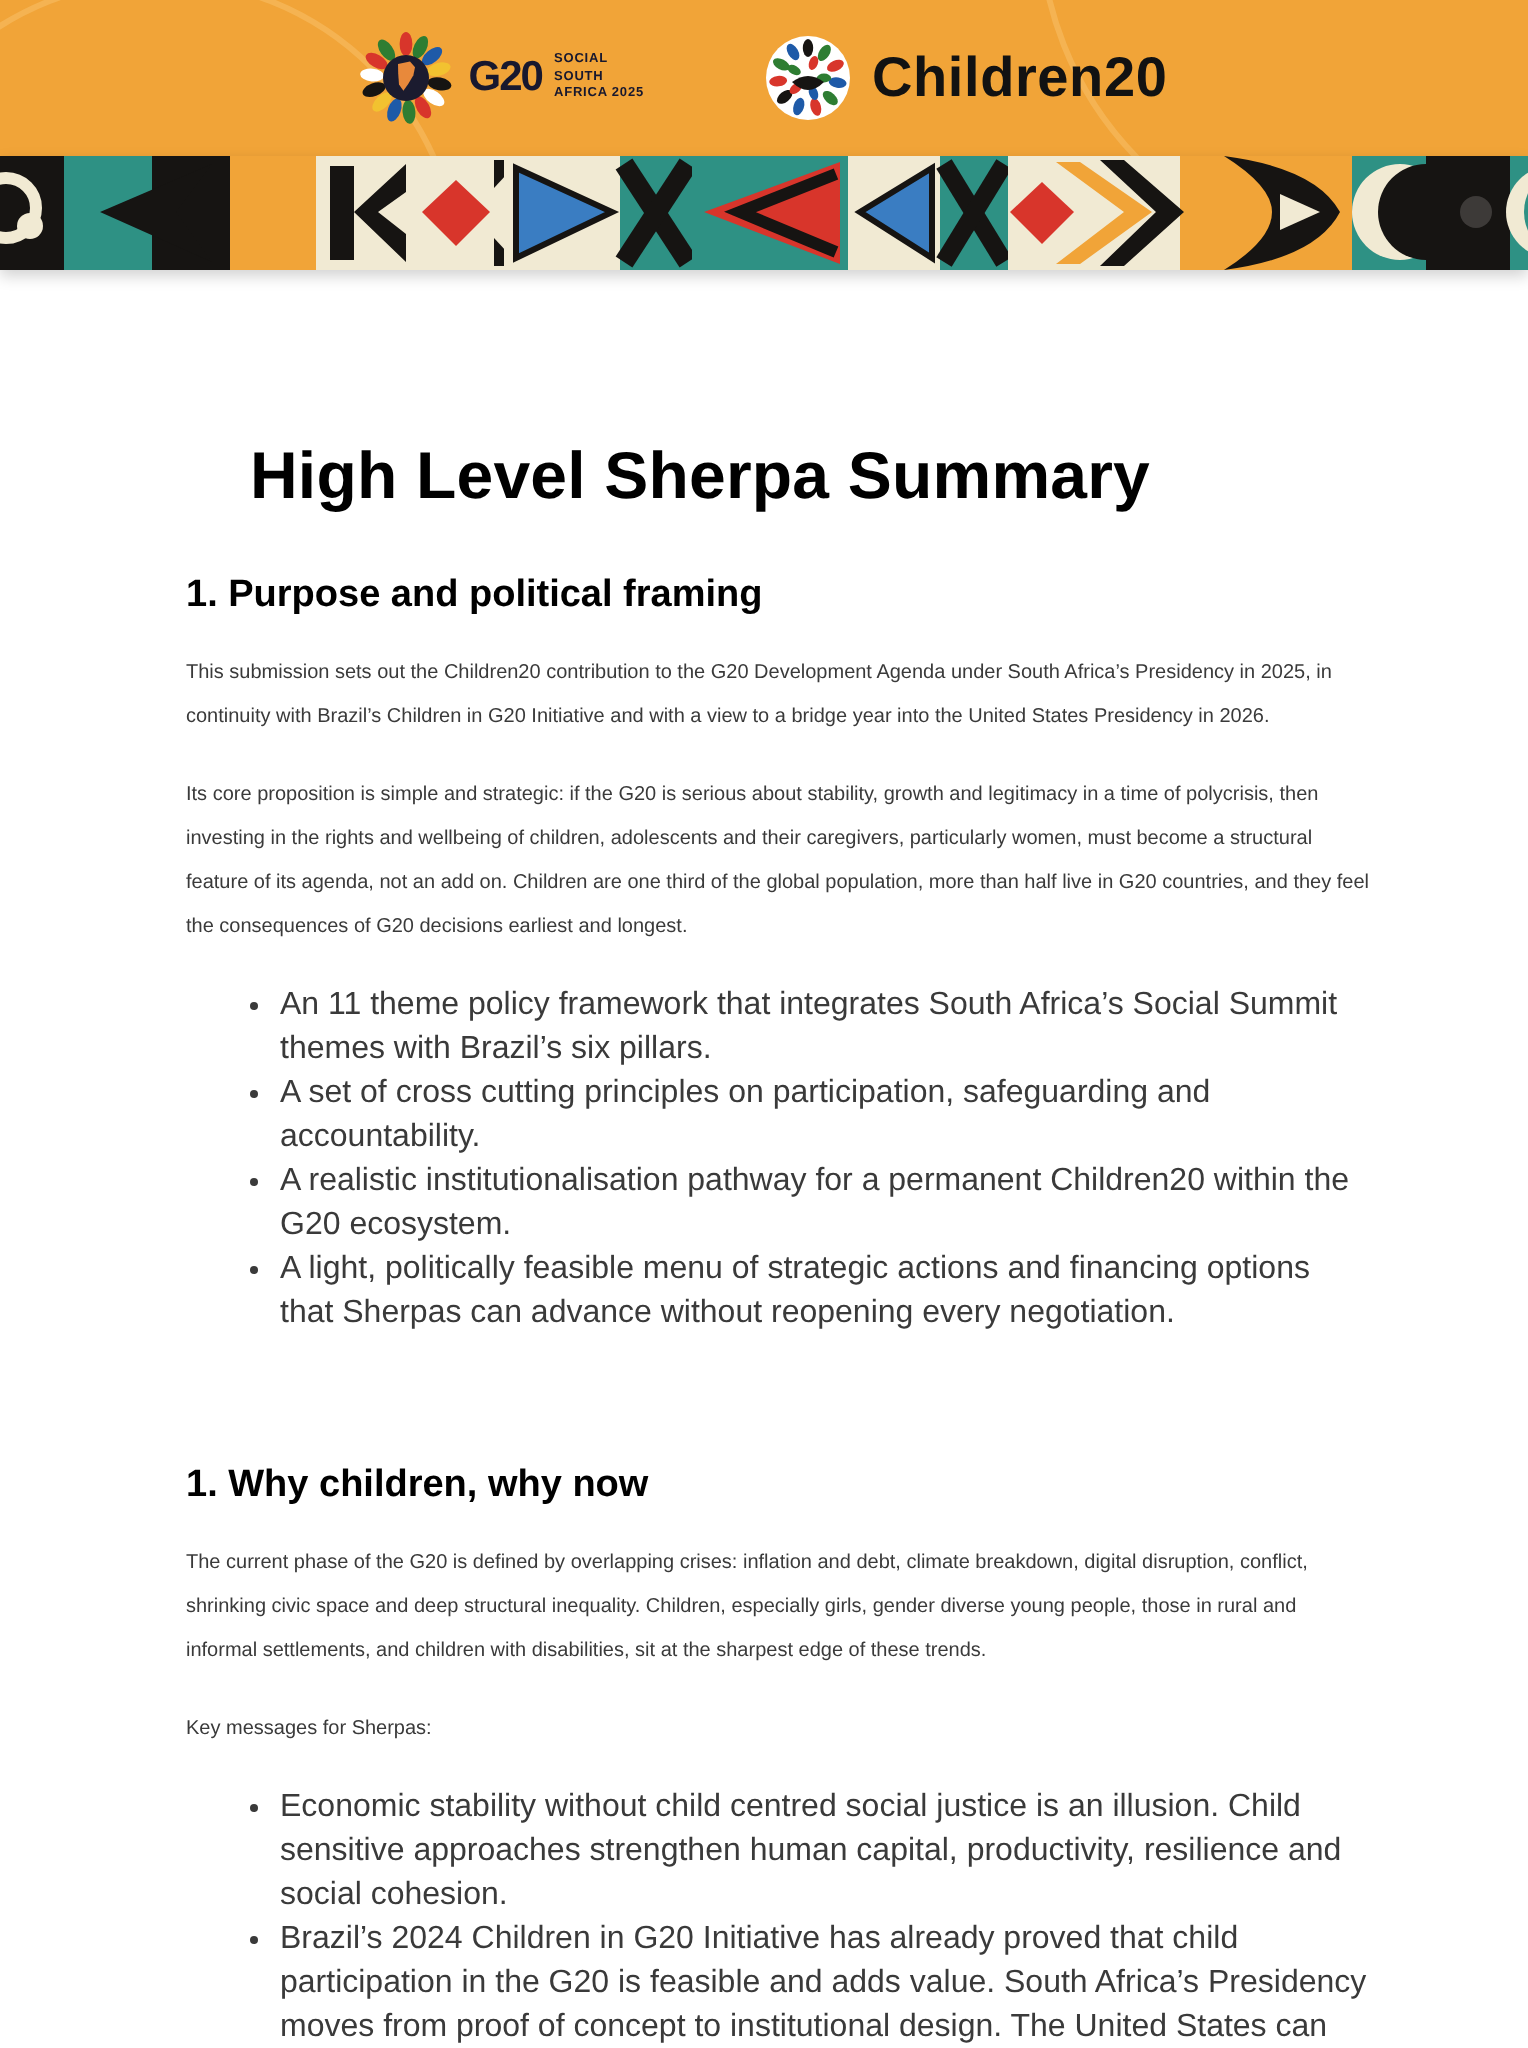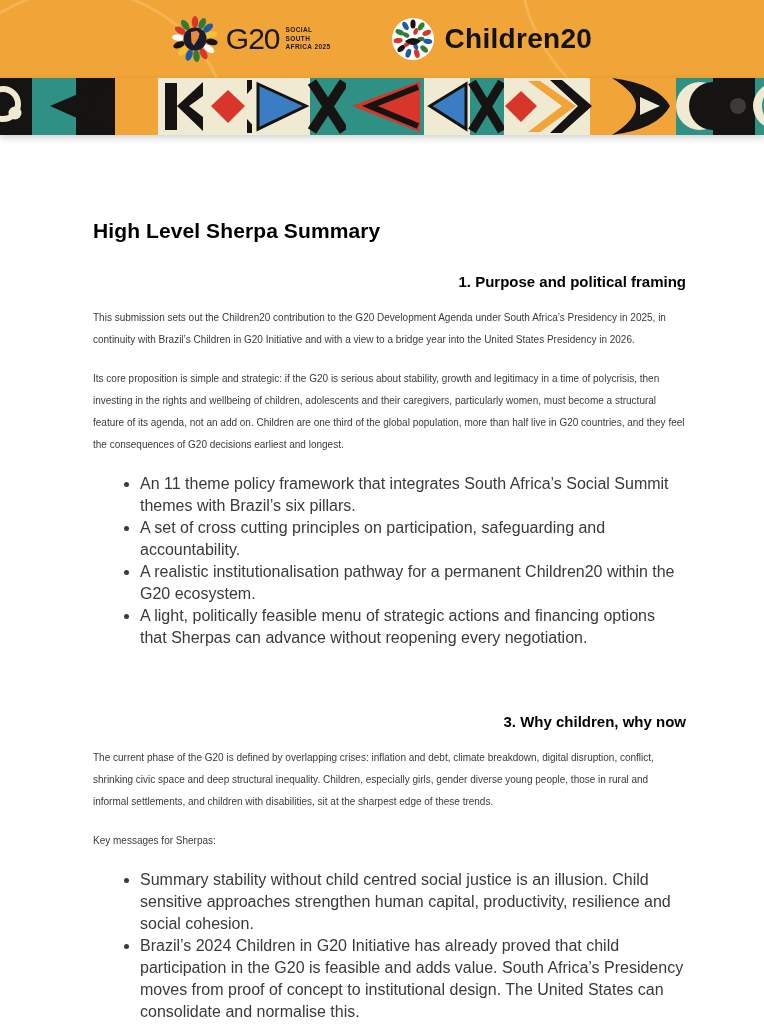--- a/index.html
+++ b/index.html
@@ -26,22 +26,22 @@
     position: relative;
     height: 100%;
     display: flex;
     align-items: center;
     justify-content: center;
     gap: 58px;
   }
   .logo { display: flex; align-items: center; gap: 8px; }
   .g20-wordmark { display: flex; align-items: center; gap: 6px; }
   .g20-text {
-    font-size: 30px;
-    font-weight: 400;
+    font-size: 21px;
+    font-weight: 700;
     color: #18182e;
     letter-spacing: -1px;
     line-height: 1;
   }
   .g20-tagline {
     display: flex;
     flex-direction: column;
     justify-content: center;
     font-size: 6.5px;
     font-weight: 700;
@@ -65,31 +65,31 @@
   }
   .pattern-band svg { display: block; }
 
   
   .content {
     padding: 0 78px 0 93px;
     color: #3a3a3a;
   }
   .doc-title {
     margin-top: 84px;
-    font-size: 21px;
+    font-size: 33px;
     font-weight: 700;
     color: #000000;
     letter-spacing: 0.1px;
+    margin-left: 32px;
   }
   .section-heading {
-    font-size: 15px;
+    font-size: 19px;
     font-weight: 700;
     color: #000000;
     margin-top: 30px;
-    text-align: right;
   }
   .section-2 .section-heading { margin-top: 64px; }
   .content p {
     width: 592px;
     margin-top: 17px;
     font-size: 10px;
     line-height: 22px;
     color: #3a3a3a;
   }
   .content ul {
@@ -294,23 +294,23 @@
       <p>Its core proposition is simple and strategic: if the G20 is serious about stability, growth and legitimacy in a time of polycrisis, then investing in the rights and wellbeing of children, adolescents and their caregivers, particularly women, must become a structural feature of its agenda, not an add on. Children are one third of the global population, more than half live in G20 countries, and they feel the consequences of G20 decisions earliest and longest.</p>
       <ul>
         <li>An 11 theme policy framework that integrates South Africa’s Social Summit themes with Brazil’s six pillars.</li>
         <li>A set of cross cutting principles on participation, safeguarding and accountability.</li>
         <li>A realistic institutionalisation pathway for a permanent Children20 within the G20 ecosystem.</li>
         <li>A light, politically feasible menu of strategic actions and financing options that Sherpas can advance without reopening every negotiation.</li>
       </ul>
     </section>
 
     <section class="section-2">
-      <h2 class="section-heading">3. Why children, why now</h2>
+      <h2 class="section-heading">1. Why children, why now</h2>
       <p>The current phase of the G20 is defined by overlapping crises: inflation and debt, climate breakdown, digital disruption, conflict, shrinking civic space and deep structural inequality. Children, especially girls, gender diverse young people, those in rural and informal settlements, and children with disabilities, sit at the sharpest edge of these trends.</p>
       <p>Key messages for Sherpas:</p>
       <ul>
-        <li>Summary stability without child centred social justice is an illusion. Child sensitive approaches strengthen human capital, productivity, resilience and social cohesion.</li>
+        <li>Economic stability without child centred social justice is an illusion. Child sensitive approaches strengthen human capital, productivity, resilience and social cohesion.</li>
         <li>Brazil’s 2024 Children in G20 Initiative has already proved that child participation in the G20 is feasible and adds value. South Africa’s Presidency moves from proof of concept to institutional design. The United States can consolidate and normalise this.</li>
       </ul>
     </section>
   </div>
 
 </div>
 
 </body></html>

